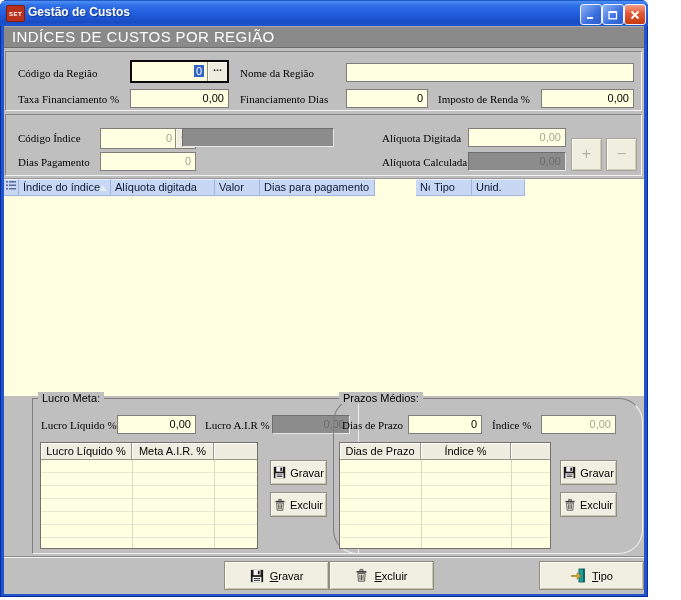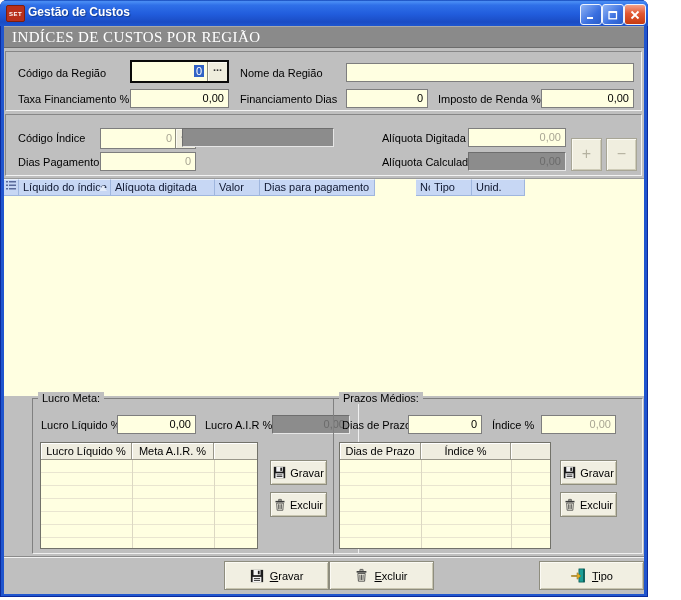--- a/index.html
+++ b/index.html
@@ -21,29 +21,29 @@
           display:flex;align-items:center;justify-content:center;}
   .winbtn.min{right:46px;background:linear-gradient(135deg,#8fb3f4 0%,#3a6fe0 60%,#2a5cc8 100%);}
   .winbtn.max{right:24px;background:linear-gradient(135deg,#8fb3f4 0%,#3a6fe0 60%,#2a5cc8 100%);}
   .winbtn.close{right:2px;background:linear-gradient(180deg,#f3a088 0%,#e25833 45%,#c63b11 100%);}
 
   
   .client{position:absolute;left:4px;top:26px;width:640px;height:567px;background:#BFBFBF;}
 
   .page-header{position:absolute;left:0;top:0;width:640px;height:22px;background:#8a8a8a;
                border-top:1px solid #a9a9a9;border-bottom:1px solid #6c6c6c;box-sizing:border-box;
-               color:#fff;font-family:Liberation Serif, serif;font-size:15px;
+               color:#fff;font-family:Liberation Sans, sans-serif;font-size:15px;
                line-height:20px;padding-left:8px;letter-spacing:.4px;}
 
   .panel{position:absolute;left:1px;width:637px;background:#BFBFBF;
          border:1px solid;border-color:#868686 #f2f2f2 #f2f2f2 #868686;box-sizing:border-box;}
   .panel1{top:25px;height:60px;}
   .panel2{top:88px;height:62px;}
 
-  .lbl{position:absolute;white-space:nowrap;}
+  .lbl{position:absolute;white-space:nowrap;font-family:Liberation Serif, serif;}
   .inp{position:absolute;height:19px;background:#FFFFE1;border:1px solid #7e7e7e;
        box-sizing:border-box;line-height:17px;padding:0 4px;}
   .inp.right{text-align:right;}
   .inp.graytext{color:#a9a694;}
   .inp.dark{background:#8c8c8c;border-color:#6e6e6e #e6e6e6 #e6e6e6 #6e6e6e;color:#6b6b6b;}
 
   .combo{position:absolute;display:flex;box-sizing:border-box;}
   .combo.focused{border:2px solid #0a0a0a;height:23px;}
   .combo.normal{border:1px solid #7e7e7e;height:21px;}
   .combo .c-inp{background:#FFFFE1;height:100%;box-sizing:border-box;border:none;
@@ -72,21 +72,21 @@
   .gh-c6{left:426px;width:42px;}
   .gh-c7{left:468px;width:53px;}
   .sort-tri{position:absolute;right:3px;top:5px;width:0;height:0;
             border-left:4px solid transparent;border-right:4px solid transparent;
             border-bottom:6px solid #e4ecf9;}
 
   
   .fieldset{position:absolute;top:372px;height:156px;border:1px solid;box-sizing:border-box;
             border-color:#808080 #f0f0f0 #f0f0f0 #808080;}
   .fs-left{left:1px;width:327px;margin-left:27px;}
-  .fs-right{left:329px;width:310px;}
+  .fs-right{left:329px;width:310px;border-radius:24px;}
   .legend{position:absolute;top:-7px;left:5px;background:#BFBFBF;padding:0 4px;}
 
   .mini-table{position:absolute;background:#FFFFE1;border:1px solid #72726a;box-sizing:border-box;}
   .mini-head{display:flex;height:17px;background:#efede0;border-bottom:1px solid #98968a;box-sizing:border-box;}
   .mini-head .cell{box-sizing:border-box;border-right:1px solid #98968a;
                    box-shadow:inset 1px 1px 0 #ffffff;text-align:center;line-height:16px;overflow:hidden;}
   .mini-body{position:absolute;left:0;right:0;top:17px;bottom:0;
              background:repeating-linear-gradient(180deg,#FFFFE1 0px,#FFFFE1 12px,#e9e5d0 12px,#e9e5d0 13px);}
   .vline{position:absolute;top:17px;bottom:0;width:1px;background:#dcd8c3;}
 
@@ -187,21 +187,21 @@
                   <rect x="3" y="1" width="7" height="1.5"></rect>
                   <rect x="0" y="4.5" width="2" height="1.5"></rect>
                   <rect x="3" y="4.5" width="7" height="1.5"></rect>
                   <rect x="0" y="8" width="2" height="1.5"></rect>
                   <rect x="3" y="8" width="7" height="1.5"></rect>
                 </g>
               </svg>
           </span>
         </div>
         <div class="gh gh-c1">
-          <span>Líquido do índice</span>
+          <span>Índice do índice</span>
           <span class="sort-tri"></span>
         </div>
         <div class="gh gh-c2">Alíquota digitada</div>
         <div class="gh gh-c3">Valor</div>
         <div class="gh gh-c4">Dias para pagamento</div>
         <div class="gh gh-c5">Nome</div>
         <div class="gh gh-c6">Tipo</div>
         <div class="gh gh-c7">Unid.</div>
       </div>
 

